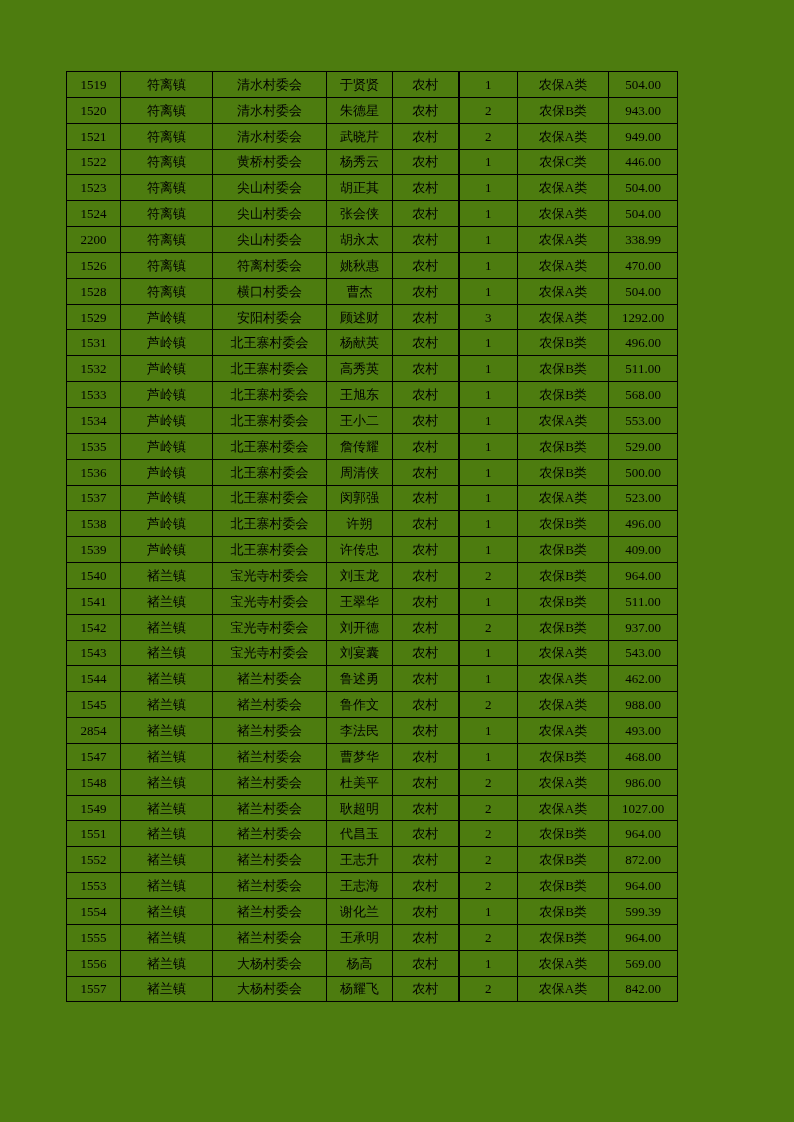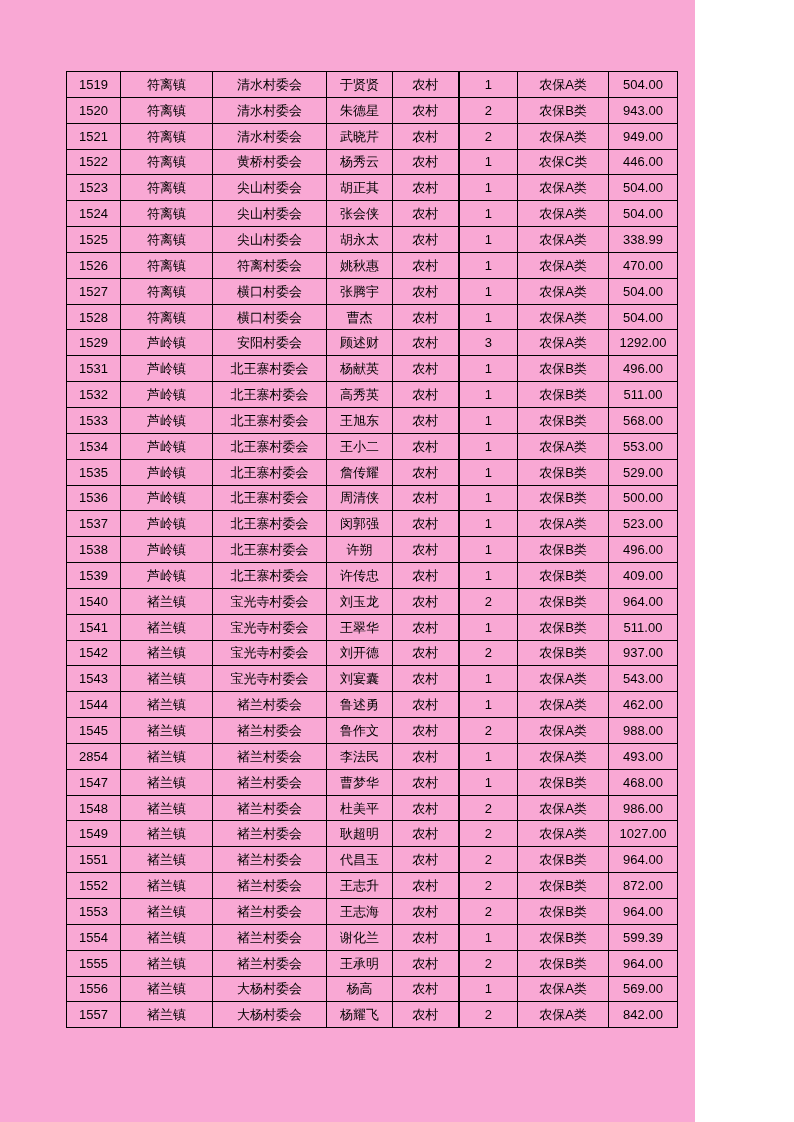--- a/index.html
+++ b/index.html
@@ -2,25 +2,25 @@
 <html><head>
 <meta charset="utf-8">
 <style>
   html, body {
     margin: 0;
     padding: 0;
     background: #ffffff;
   }
   .page {
     position: relative;
-    width: 695px;
+    width: 794px;
     height: 1122px;
-    background: #f9a8d4;
+    background: #4d7c0f;
     overflow: hidden;
-    font-family: Liberation Sans, sans-serif;
+    font-family: Liberation Serif, serif;
     color: #000000;
   }
   table.grid {
     position: absolute;
     left: 66px;
     top: 71px;
     border-collapse: collapse;
     table-layout: fixed;
     border: 1.5px solid #000000;
   }
@@ -118,48 +118,38 @@
     <td>1524</td>
     <td>符离镇</td>
     <td>尖山村委会</td>
     <td>张会侠</td>
     <td>农村</td>
     <td>1</td>
     <td>农保A类</td>
     <td>504.00</td>
   </tr>
         <tr>
-    <td>1525</td>
+    <td>2200</td>
     <td>符离镇</td>
     <td>尖山村委会</td>
     <td>胡永太</td>
     <td>农村</td>
     <td>1</td>
     <td>农保A类</td>
     <td>338.99</td>
   </tr>
         <tr>
     <td>1526</td>
     <td>符离镇</td>
     <td>符离村委会</td>
     <td>姚秋惠</td>
     <td>农村</td>
     <td>1</td>
     <td>农保A类</td>
     <td>470.00</td>
-  </tr>
-        <tr>
-    <td>1527</td>
-    <td>符离镇</td>
-    <td>横口村委会</td>
-    <td>张腾宇</td>
-    <td>农村</td>
-    <td>1</td>
-    <td>农保A类</td>
-    <td>504.00</td>
   </tr>
         <tr>
     <td>1528</td>
     <td>符离镇</td>
     <td>横口村委会</td>
     <td>曹杰</td>
     <td>农村</td>
     <td>1</td>
     <td>农保A类</td>
     <td>504.00</td>

